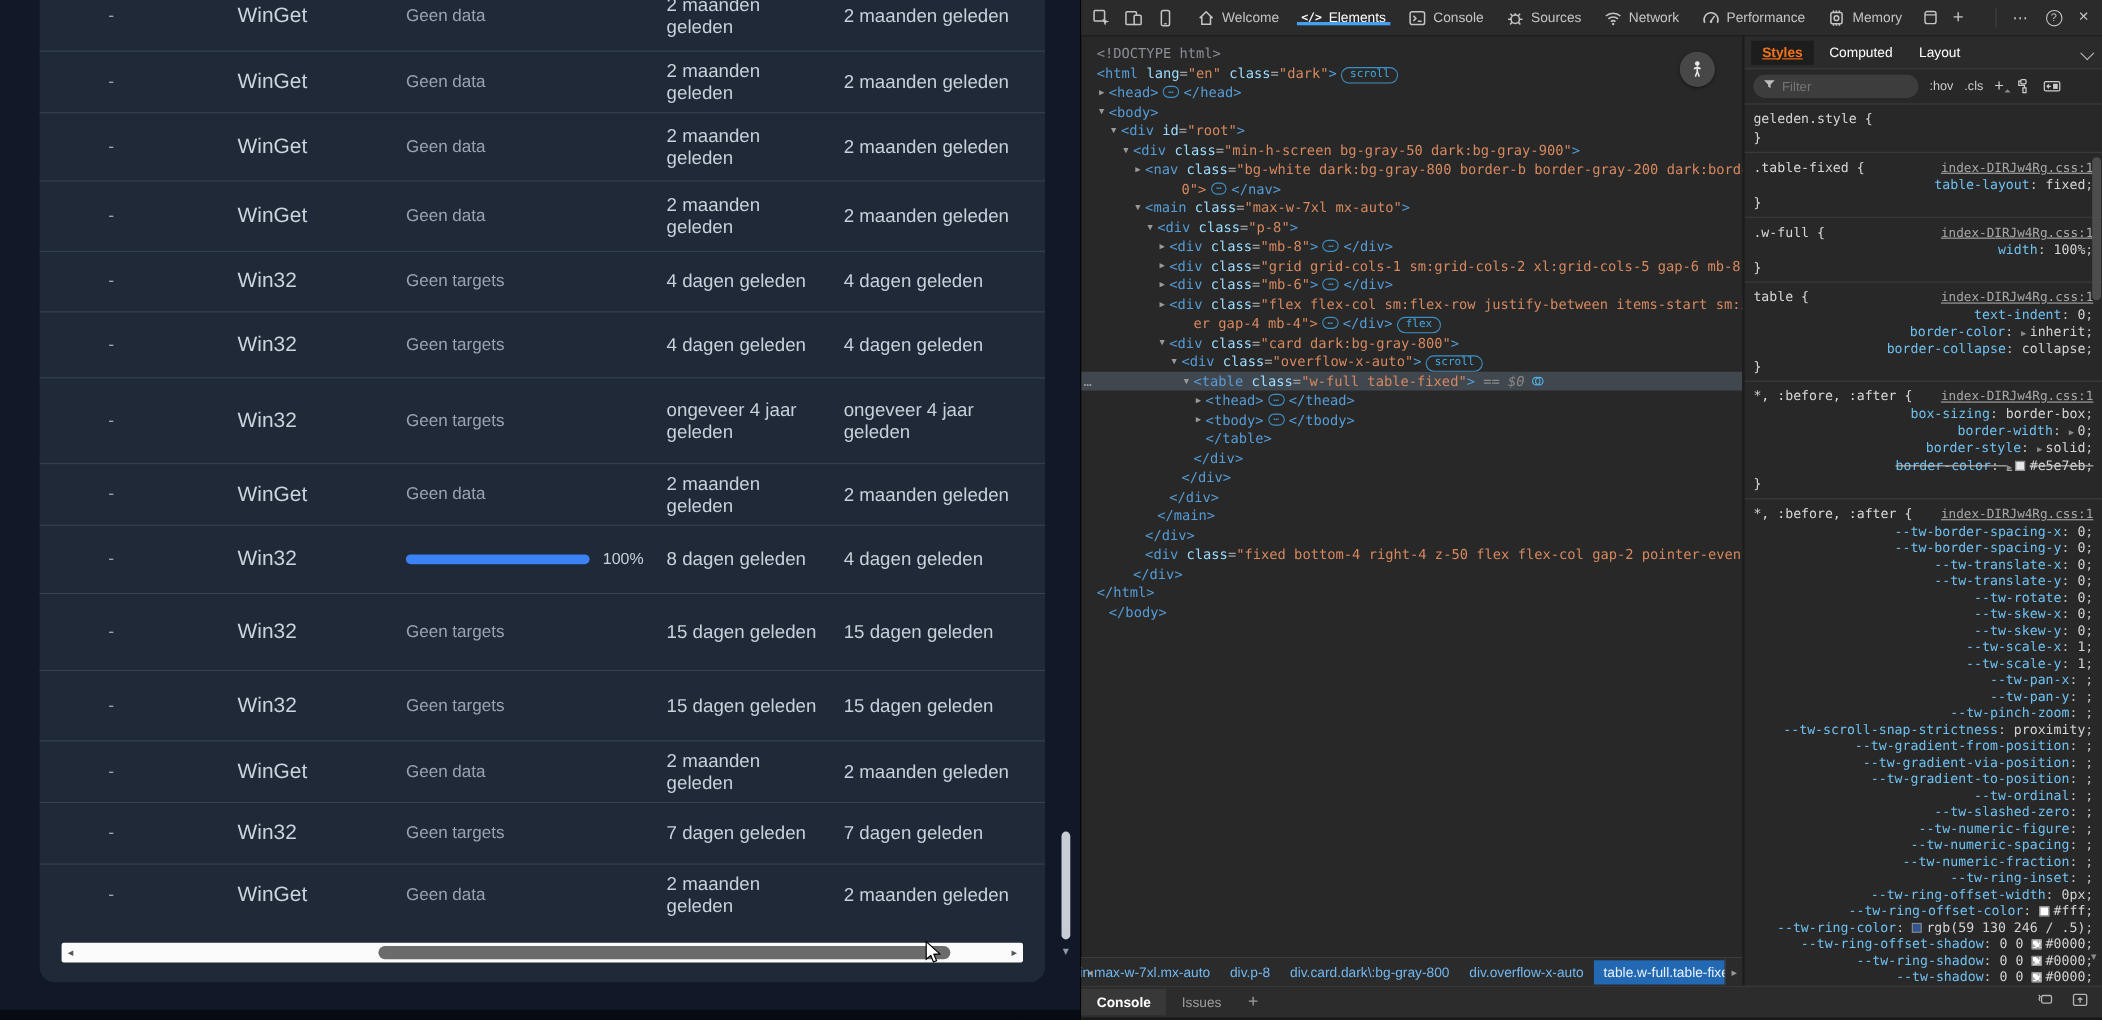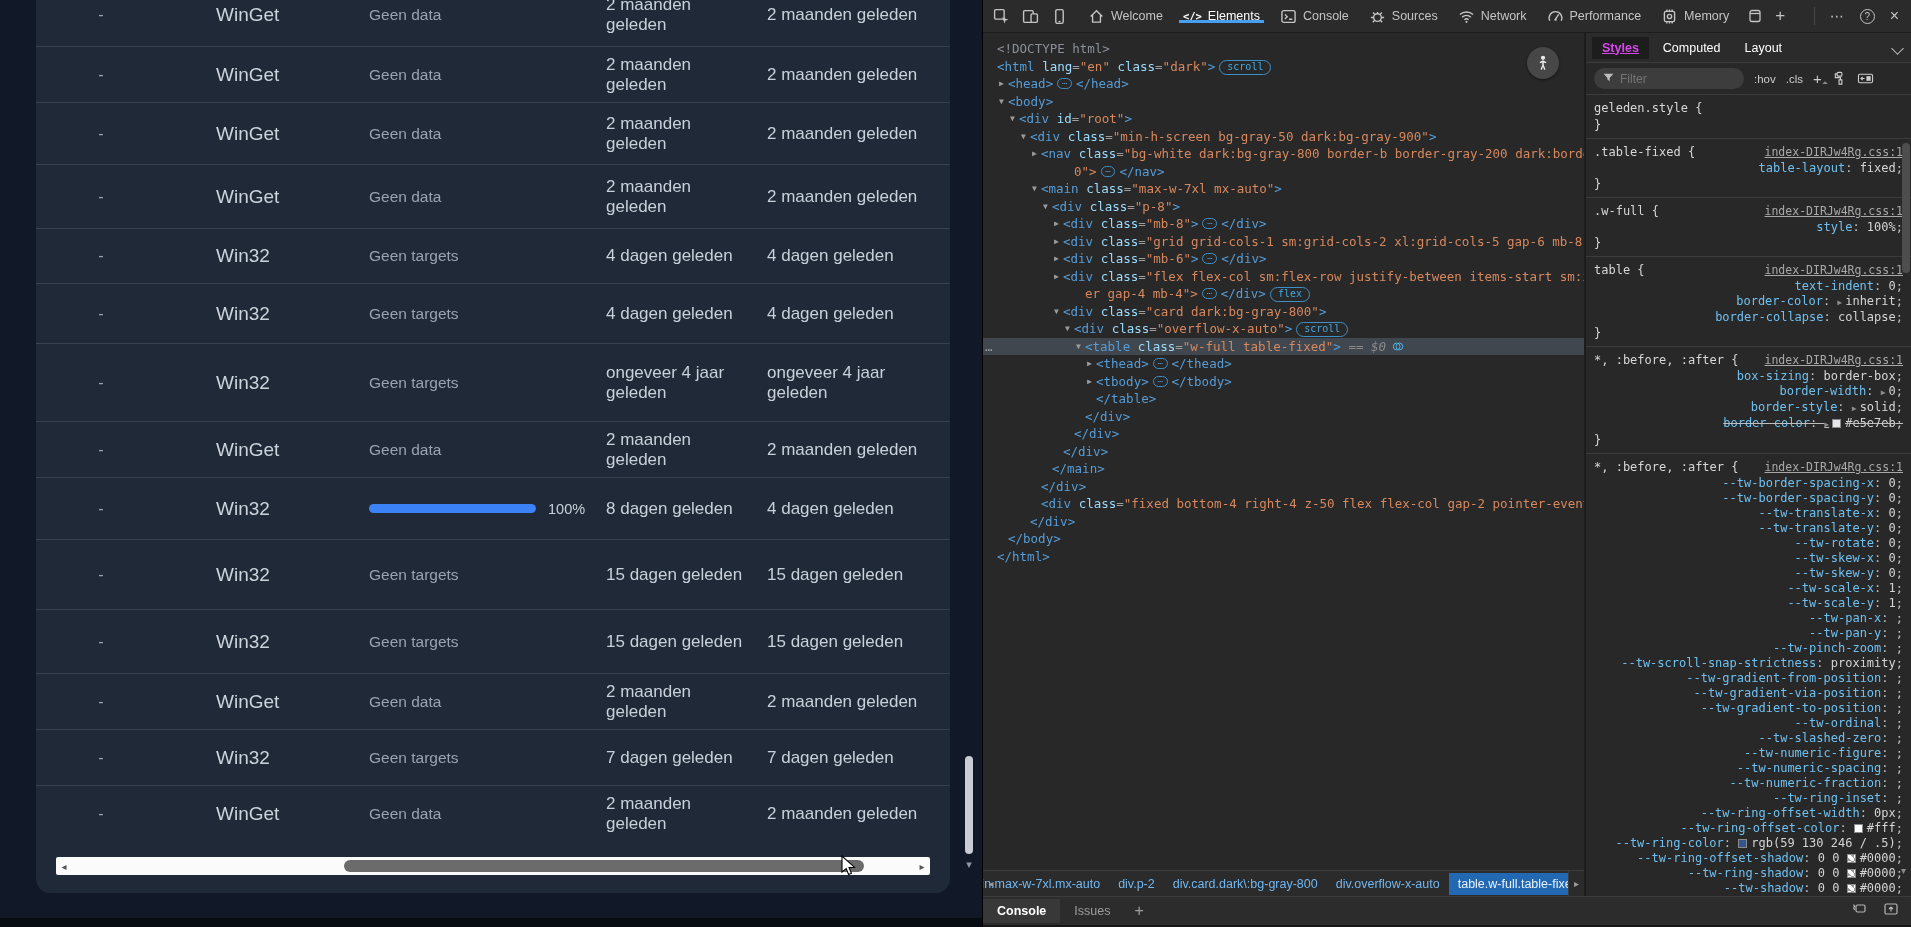--- a/index.html
+++ b/index.html
@@ -68,21 +68,21 @@
   #crumbbar { flex:0 0 26px; background:#2b2b2b; border-top:1px solid #3c3c3c; display:flex; align-items:stretch; overflow:hidden; }
   .crumb-arrow { flex:0 0 16px; display:flex; align-items:center; justify-content:center; color:#9a9a9a; font-size:10px; background:#2b2b2b; }
   .crumb-arrow.right { margin-left:auto; border-left:1px solid #3c3c3c; }
   #crumbs { display:flex; align-items:center; gap:0; overflow:hidden; margin-left:-44px; }
   .crumb { padding:4px 9px; font-size:12.5px; color:#71b7f0; white-space:nowrap; }
   .crumb.selected { background:#2268b2; color:#e8f2ff; }
 
   #styles-panel { flex:1; border-left:2px solid #1c1c1c; display:flex; flex-direction:column; min-height:0; position:relative; }
   #styles-tabs { flex:0 0 30px; display:flex; align-items:center; gap:4px; padding:0 6px; background:#2b2b2b; border-bottom:1px solid #3c3c3c; }
   .stab { padding:4px 10px; font-size:12.5px; color:#ffffff; }
-  .stab.active { background:#1d1d1d; color:#d946ef; font-weight:bold;text-decoration:underline; }
+  .stab.active { background:#1d1d1d; color:#f97316; font-weight:bold;text-decoration:underline; }
   #styles-tabs .chev { margin-left:auto; color:#c0c0c0; width:14px; height:14px; position:relative; }
   #styles-tabs .chev::before { content:""; position:absolute; left:2px; top:3px; width:8px; height:8px; border-left:1.5px solid #c0c0c0; border-bottom:1.5px solid #c0c0c0; transform:rotate(-45deg); }
   #filterbar { flex:0 0 32px; display:flex; align-items:center; gap:10px; padding:0 8px; border-bottom:1px solid #3c3c3c; }
   #filter-input { width:150px; height:21px; background:#3d3d3d; border:none; border-radius:11px; color:#bdbdbd; font-size:12px;
                   padding:0 8px 0 26px; outline:none; font-family:"Liberation Sans", sans-serif; }
   #filter-funnel { position:absolute; left:16px; color:#bdbdbd; }
   .fb-txt { font-size:11.5px; color:#cdcdcd; }
   .fb-plus { font-size:15px; color:#cdcdcd; position:relative; }
   .fb-plus::after { content:""; position:absolute; right:-5px; bottom:1px; border-left:4px solid transparent; border-top:4px solid #8a8a8a; transform:rotate(-45deg); }
   .fb-ico { color:#cdcdcd; display:flex; }
@@ -364,34 +364,34 @@
             <div class="tl" style="padding-left: 113px;"><span class="arr" style="left: 101px;">▶</span><span class="k-tag">&lt;thead&gt;</span><span class="k-more">⋯</span><span class="k-tag">&lt;/thead&gt;</span></div>
             <div class="tl" style="padding-left: 113px;"><span class="arr" style="left: 101px;">▶</span><span class="k-tag">&lt;tbody&gt;</span><span class="k-more">⋯</span><span class="k-tag">&lt;/tbody&gt;</span></div>
             <div class="tl" style="padding-left: 113px;"><span class="k-tag">&lt;/table&gt;</span></div>
             <div class="tl" style="padding-left: 102px;"><span class="k-tag">&lt;/div&gt;</span></div>
             <div class="tl" style="padding-left: 91px;"><span class="k-tag">&lt;/div&gt;</span></div>
             <div class="tl" style="padding-left: 80px;"><span class="k-tag">&lt;/div&gt;</span></div>
             <div class="tl" style="padding-left: 69px;"><span class="k-tag">&lt;/main&gt;</span></div>
             <div class="tl" style="padding-left: 58px;"><span class="k-tag">&lt;/div&gt;</span></div>
             <div class="tl" style="padding-left: 58px;"><span class="k-tag">&lt;div</span><span class="k-attr"> class</span><span class="k-pun">=</span><span class="k-val">"fixed bottom-4 right-4 z-50 flex flex-col gap-2 pointer-events-none"</span></div>
             <div class="tl" style="padding-left: 47px;"><span class="k-tag">&lt;/div&gt;</span></div>
+            <div class="tl" style="padding-left: 14px;"><span class="k-tag">&lt;/html&gt;</span></div>
             <div class="tl" style="padding-left: 25px;"><span class="k-tag">&lt;/body&gt;</span></div>
-            <div class="tl" style="padding-left: 14px;"><span class="k-tag">&lt;/html&gt;</span></div>
           </div>
         <div id="a11y-btn">
           <svg width="18" height="18" viewBox="0 0 16 16" fill="currentColor">
               <circle cx="8" cy="3.4" r="1.9"></circle>
               <path d="M8 5.6 L5 7 L5.6 8.2 L7.3 7.5 L7.3 10 L5.8 13.6 L7 14.2 L8 11.4 L9 14.2 L10.2 13.6 L8.7 10 L8.7 7.5 L10.4 8.2 L11 7 Z"></path>
             </svg>
         </div>
         <div id="crumbbar">
           <span class="crumb-arrow">◂</span>
           <div id="crumbs">
               <span class="crumb">main.max-w-7xl.mx-auto</span>
-              <span class="crumb">div.p-2</span>
+              <span class="crumb">div.p-8</span>
               <span class="crumb">div.card.dark\:bg-gray-800</span>
               <span class="crumb">div.overflow-x-auto</span>
               <span class="crumb selected">table.w-full.table-fixed</span>
             </div>
           <span class="crumb-arrow right">▸</span>
         </div>
       </div>
 
       <div id="styles-panel">
         <div id="styles-tabs">
@@ -429,21 +429,21 @@
               <div class="rline"><span>geleden.style {</span></div>
               <div class="rclose">}</div>
             </div>
             <div class="rule">
               <div class="rline"><span class="rlink">index-DIRJw4Rg.css:1</span><span>.table-fixed {</span></div>
               <div class="prop"><span class="pn">table-layout</span>: <span class="pv">fixed</span>;</div>
               <div class="rclose">}</div>
             </div>
             <div class="rule">
               <div class="rline"><span class="rlink">index-DIRJw4Rg.css:1</span><span>.w-full {</span></div>
-              <div class="prop"><span class="pn">style</span>: <span class="pv">100%</span>;</div>
+              <div class="prop"><span class="pn">width</span>: <span class="pv">100%</span>;</div>
               <div class="rclose">}</div>
             </div>
             <div class="rule">
               <div class="rline"><span class="rlink">index-DIRJw4Rg.css:1</span><span>table {</span></div>
               <div class="prop"><span class="pn">text-indent</span>: <span class="pv">0</span>;</div>
               <div class="prop"><span class="pn">border-color</span>: <span class="parr">▶</span><span class="pv">inherit</span>;</div>
               <div class="prop"><span class="pn">border-collapse</span>: <span class="pv">collapse</span>;</div>
               <div class="rclose">}</div>
             </div>
             <div class="rule">

